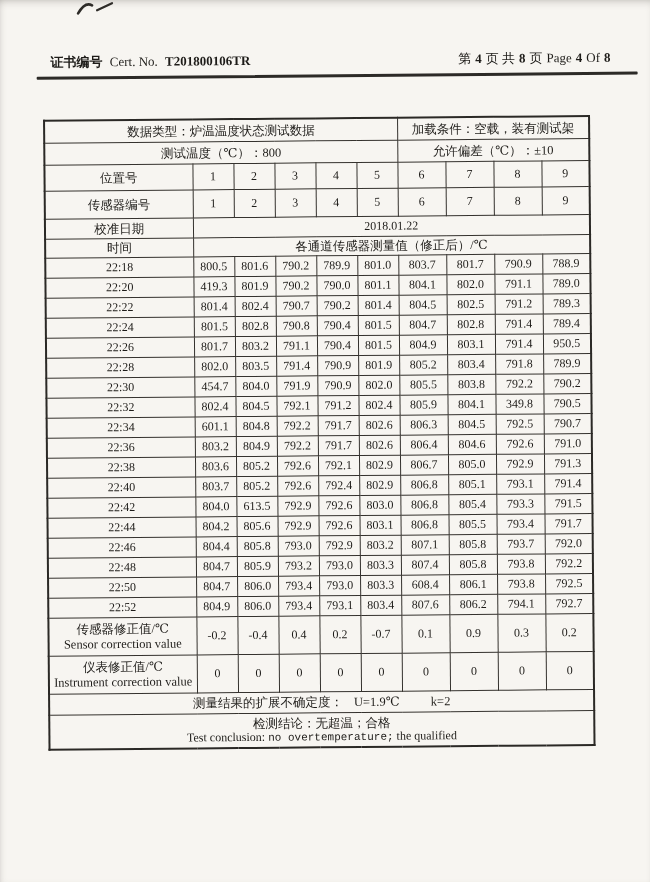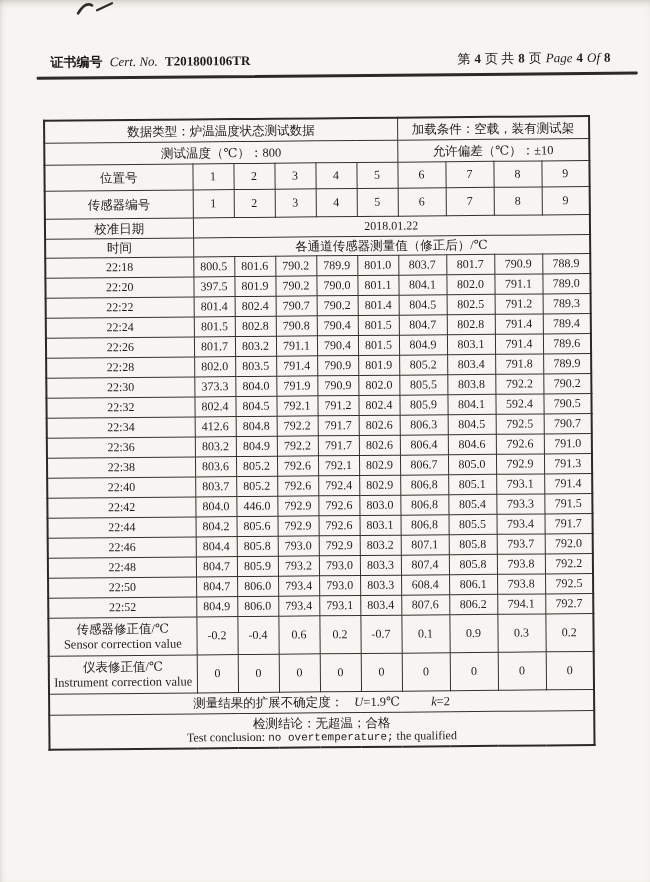--- a/index.html
+++ b/index.html
@@ -22,21 +22,21 @@
     transform: rotate(-0.5deg);
     transform-origin: 55% 0;
   }
   .hand-mark { position: absolute; top: -2px; left: 72px; }
   .doc-header {
     position: absolute; top: 51px; left: 50px; width: 562px;
     display: flex; justify-content: space-between; align-items: baseline;
     font-size: 13px; white-space: nowrap;
   }
   .doc-header .zh { font-weight: bold; }
-  .italic { font-style: italic; }
+  .italic { }
   .bold { font-weight: bold; margin-top: 48px; }
   .header-left span { margin-right: 4px; }
   .header-right span { margin: 0 2px; }
   .header-rule {
     position: absolute; top: 74px; left: 36px; width: 601px; height: 3px;
     background: #2c2a27; border-radius: 1px;
   }
   .table-wrap { position: absolute; top: 117px; left: 42px; }
   table {
     border-collapse: collapse; table-layout: fixed;
@@ -151,21 +151,21 @@
             <td>790.2</td>
             <td>789.9</td>
             <td>801.0</td>
             <td>803.7</td>
             <td>801.7</td>
             <td>790.9</td>
             <td>788.9</td>
           </tr>
           <tr>
             <td>22:20</td>
-            <td>397.5</td>
+            <td>419.3</td>
             <td>801.9</td>
             <td>790.2</td>
             <td>790.0</td>
             <td>801.1</td>
             <td>804.1</td>
             <td>802.0</td>
             <td>791.1</td>
             <td>789.0</td>
           </tr>
           <tr>
@@ -195,61 +195,61 @@
           <tr>
             <td>22:26</td>
             <td>801.7</td>
             <td>803.2</td>
             <td>791.1</td>
             <td>790.4</td>
             <td>801.5</td>
             <td>804.9</td>
             <td>803.1</td>
             <td>791.4</td>
-            <td>789.6</td>
+            <td>950.5</td>
           </tr>
           <tr>
             <td>22:28</td>
             <td>802.0</td>
             <td>803.5</td>
             <td>791.4</td>
             <td>790.9</td>
             <td>801.9</td>
             <td>805.2</td>
             <td>803.4</td>
             <td>791.8</td>
             <td>789.9</td>
           </tr>
           <tr>
             <td>22:30</td>
-            <td>373.3</td>
+            <td>454.7</td>
             <td>804.0</td>
             <td>791.9</td>
             <td>790.9</td>
             <td>802.0</td>
             <td>805.5</td>
             <td>803.8</td>
             <td>792.2</td>
             <td>790.2</td>
           </tr>
           <tr>
             <td>22:32</td>
             <td>802.4</td>
             <td>804.5</td>
             <td>792.1</td>
             <td>791.2</td>
             <td>802.4</td>
             <td>805.9</td>
             <td>804.1</td>
-            <td>592.4</td>
+            <td>349.8</td>
             <td>790.5</td>
           </tr>
           <tr>
             <td>22:34</td>
-            <td>412.6</td>
+            <td>601.1</td>
             <td>804.8</td>
             <td>792.2</td>
             <td>791.7</td>
             <td>802.6</td>
             <td>806.3</td>
             <td>804.5</td>
             <td>792.5</td>
             <td>790.7</td>
           </tr>
           <tr>
@@ -284,21 +284,21 @@
             <td>792.4</td>
             <td>802.9</td>
             <td>806.8</td>
             <td>805.1</td>
             <td>793.1</td>
             <td>791.4</td>
           </tr>
           <tr>
             <td>22:42</td>
             <td>804.0</td>
-            <td>446.0</td>
+            <td>613.5</td>
             <td>792.9</td>
             <td>792.6</td>
             <td>803.0</td>
             <td>806.8</td>
             <td>805.4</td>
             <td>793.3</td>
             <td>791.5</td>
           </tr>
           <tr>
             <td>22:44</td>
@@ -362,21 +362,21 @@
           </tr>
         </tbody>
       <tbody>
         <tr class="corr-row">
           <td class="corr-label zh-cell">
             <div>传感器修正值/℃</div>
             <div>Sensor correction value</div>
           </td>
           <td>-0.2</td>
           <td>-0.4</td>
-          <td>0.6</td>
+          <td>0.4</td>
           <td>0.2</td>
           <td>-0.7</td>
           <td>0.1</td>
           <td>0.9</td>
           <td>0.3</td>
           <td>0.2</td>
         </tr>
         <tr class="corr-row">
           <td class="corr-label zh-cell">
             <div>仪表修正值/℃</div>

